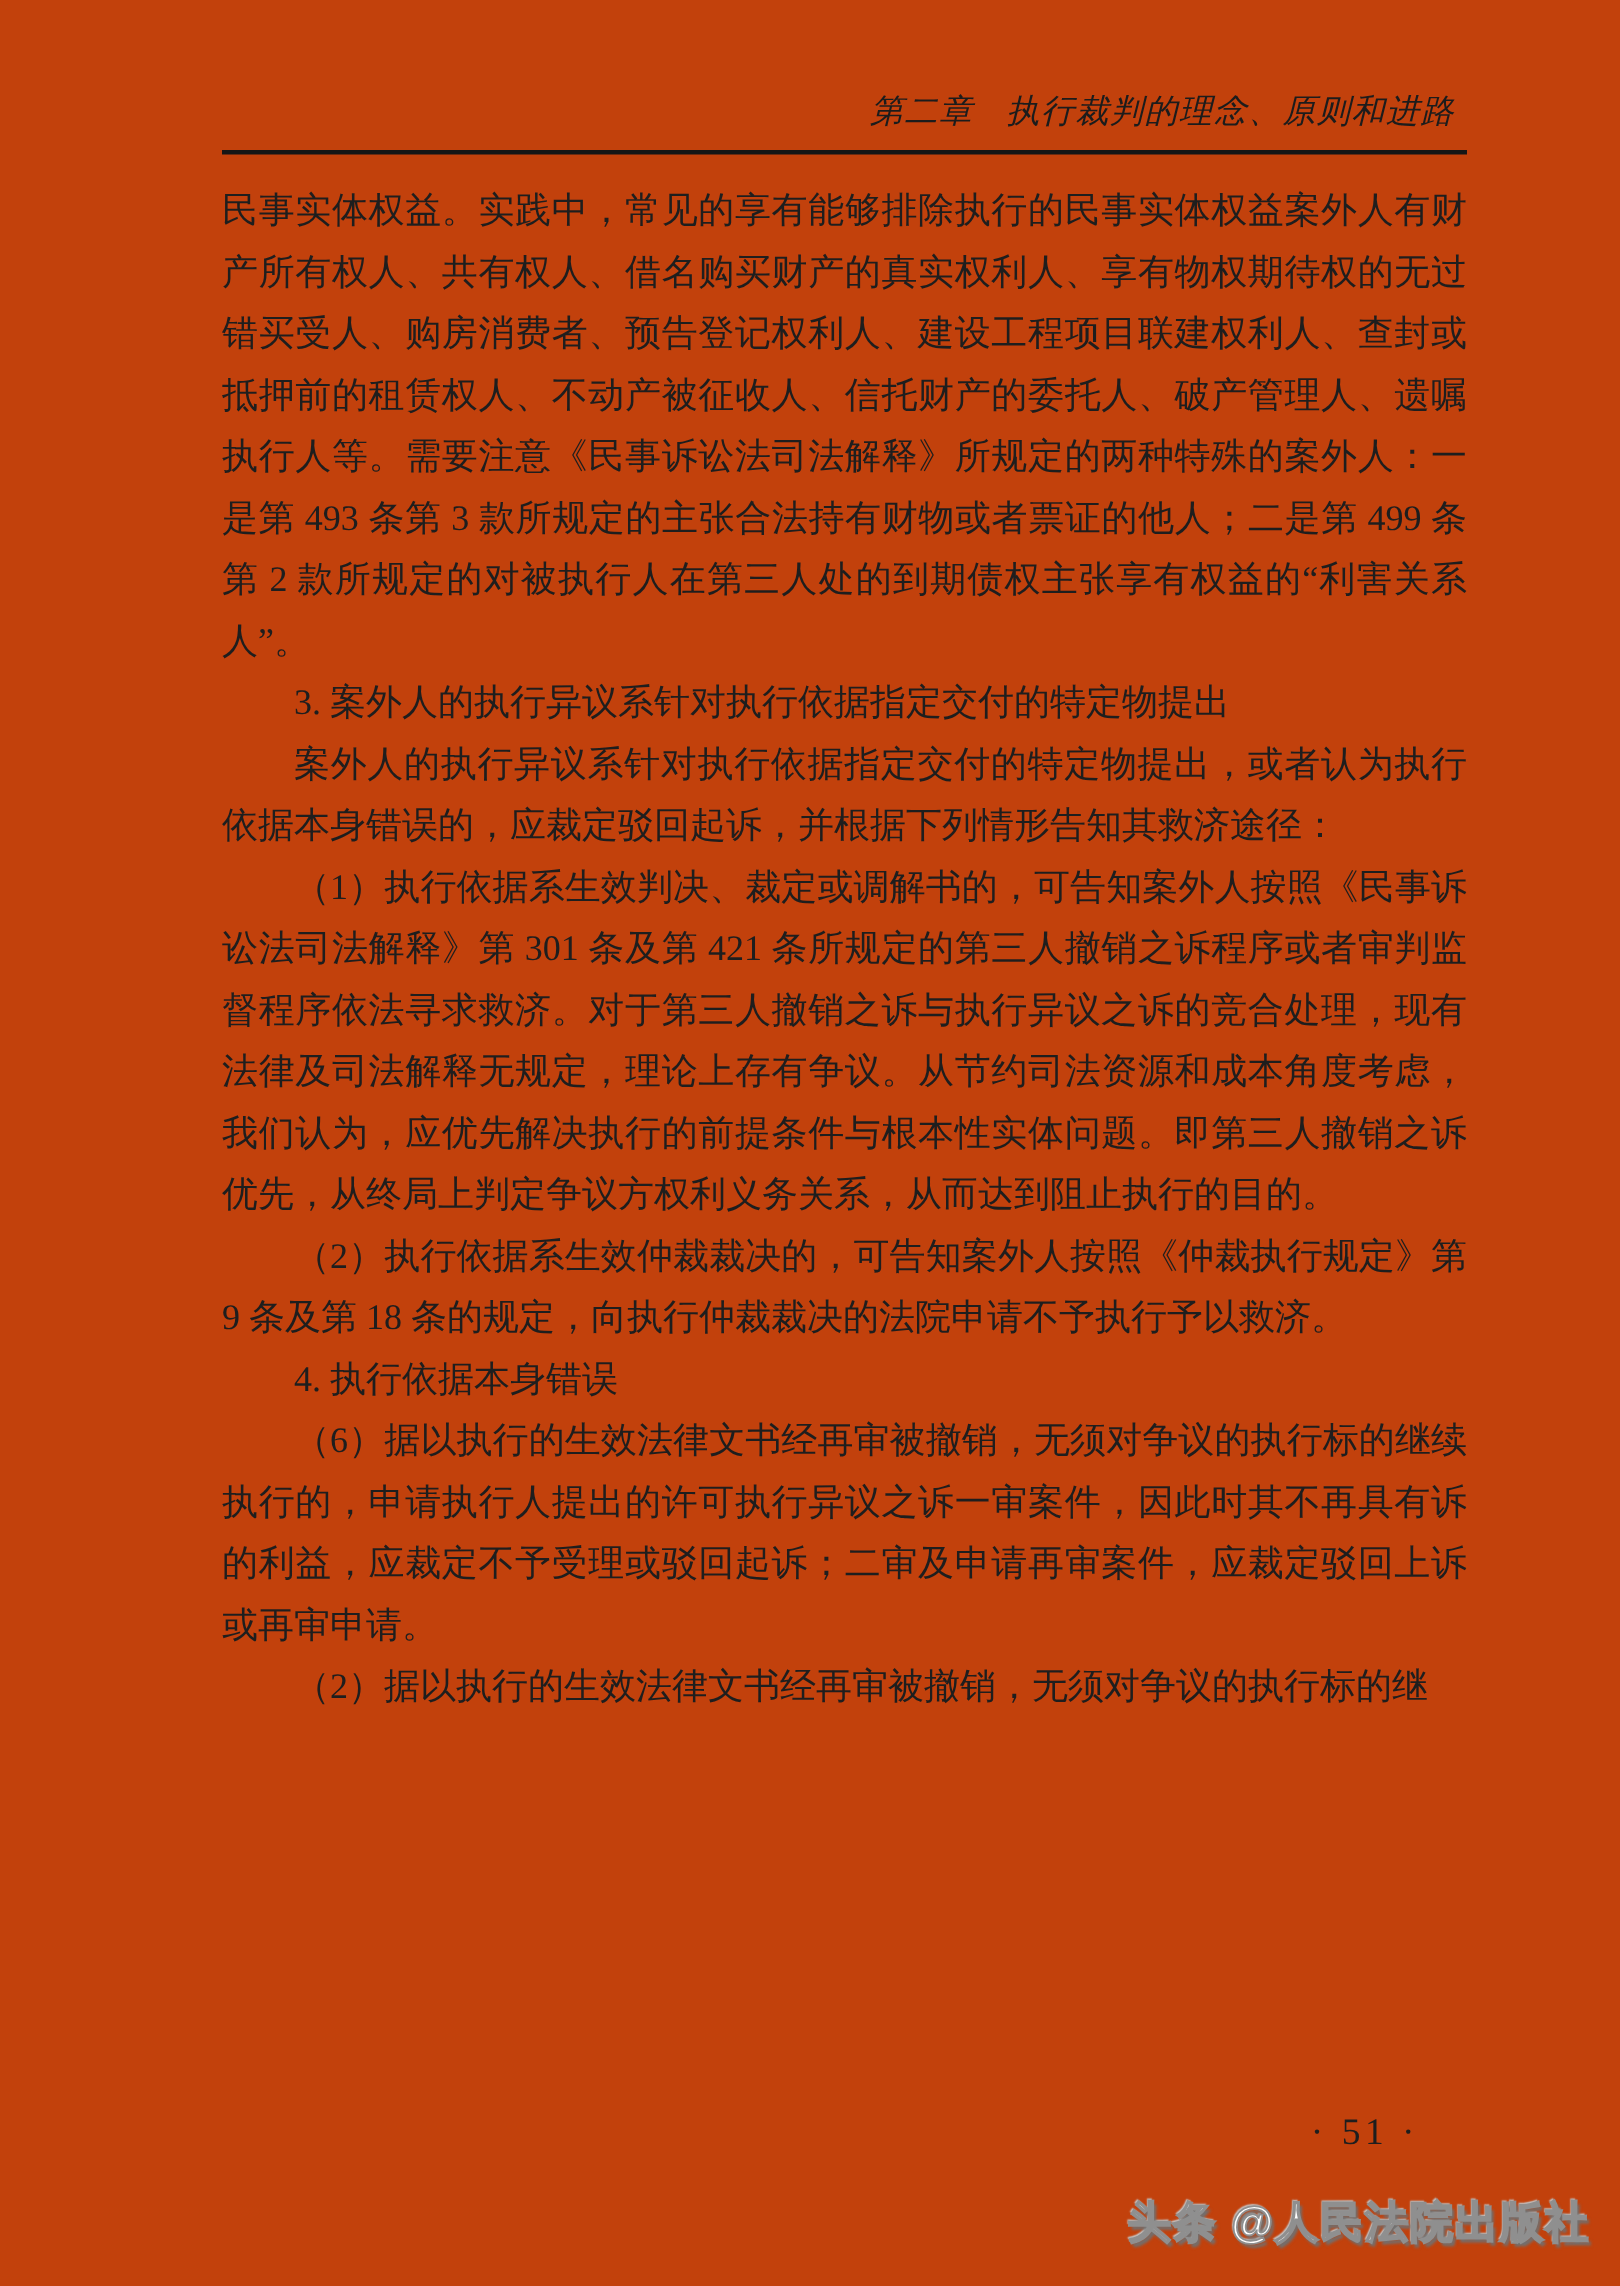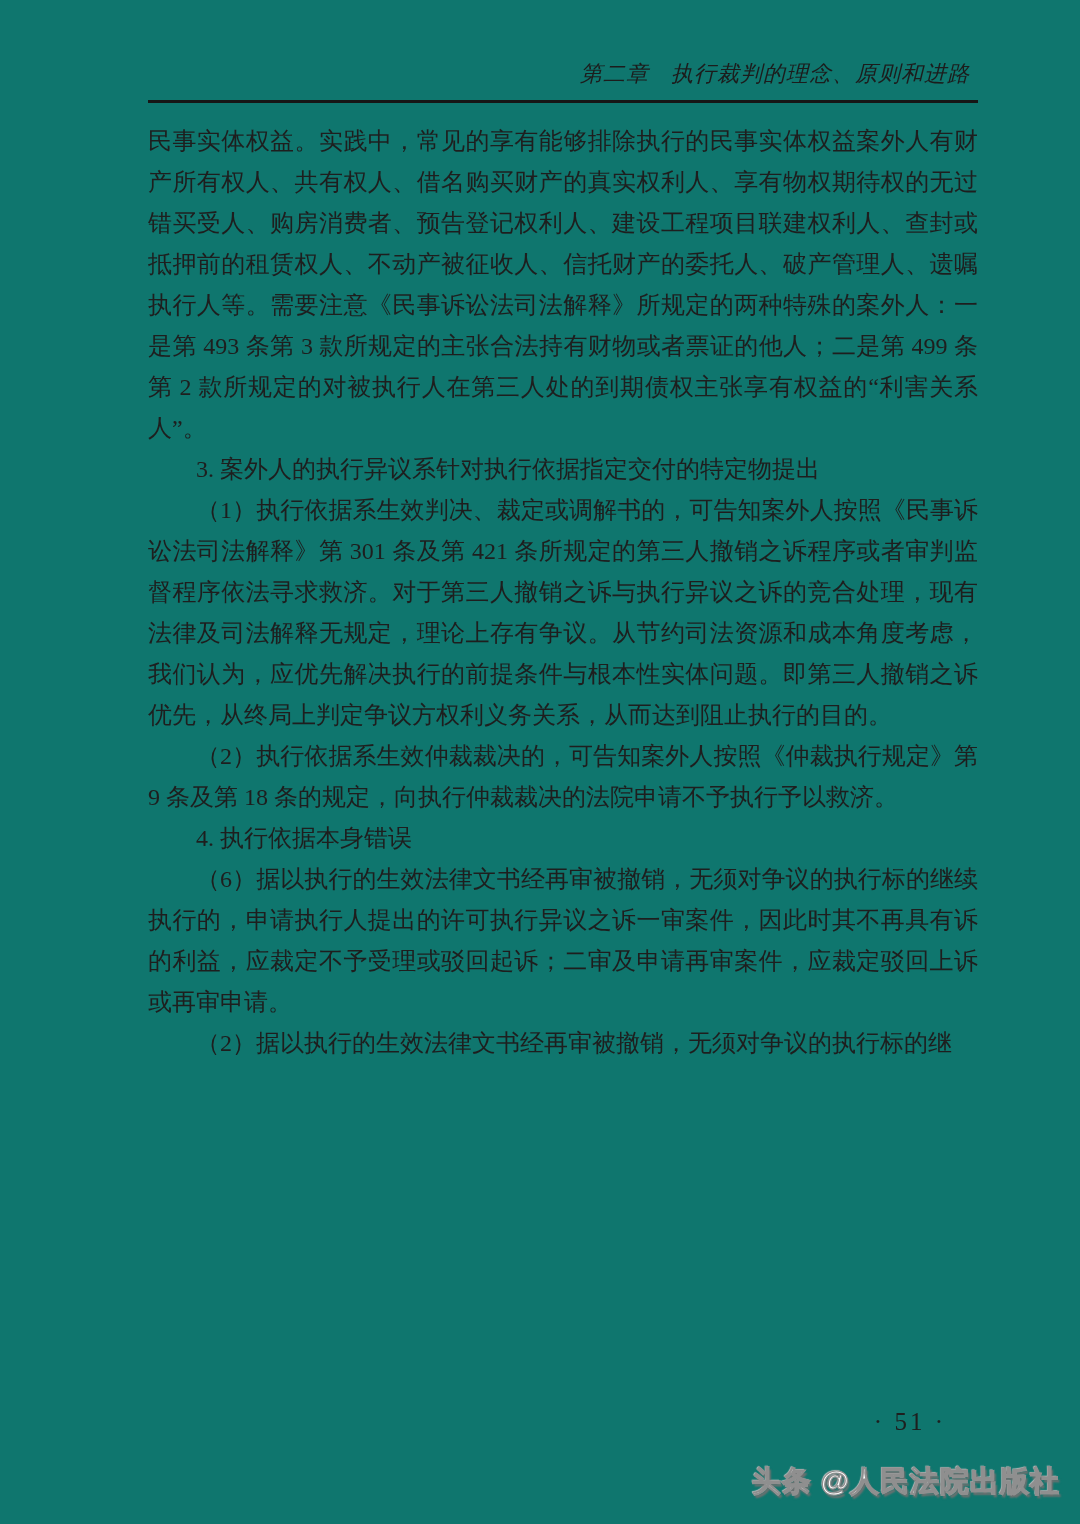--- a/index.html
+++ b/index.html
@@ -4,21 +4,21 @@
 <style>
   html, body {
     margin: 0;
     padding: 0;
     background: #ffffff;
   }
   .page {
     position: relative;
     width: 1080px;
     height: 1524px;
-    background: #0f766e;
+    background: #c2410c;
     overflow: hidden;
     font-family: "Liberation Serif", "DejaVu Serif", serif;
     color: #1e1e1e;
   }
   
   .running-header {
     position: absolute;
     top: 60px;
     right: 110px;
     font-size: 22px;
@@ -89,20 +89,21 @@
 
   <div class="running-header">
     <span class="chapter-no">第二章</span><span>执行裁判的理念、原则和进路</span>
   </div>
 
   <div class="header-rule"></div>
 
   <main class="bodytext">
     <p class="continuation">民事实体权益。实践中，常见的享有能够排除执行的民事实体权益案外人有财产所有权人、共有权人、借名购买财产的真实权利人、享有物权期待权的无过错买受人、购房消费者、预告登记权利人、建设工程项目联建权利人、查封或抵押前的租赁权人、不动产被征收人、信托财产的委托人、破产管理人、遗嘱执行人等。需要注意《民事诉讼法司法解释》所规定的两种特殊的案外人：一是第 493 条第 3 款所规定的主张合法持有财物或者票证的他人；二是第 499 条第 2 款所规定的对被执行人在第三人处的到期债权主张享有权益的“利害关系人”。</p>
     <p class="indent">3. 案外人的执行异议系针对执行依据指定交付的特定物提出</p>
+    <p class="indent">案外人的执行异议系针对执行依据指定交付的特定物提出，或者认为执行依据本身错误的，应裁定驳回起诉，并根据下列情形告知其救济途径：</p>
     <p class="indent">（1）执行依据系生效判决、裁定或调解书的，可告知案外人按照《民事诉讼法司法解释》第 301 条及第 421 条所规定的第三人撤销之诉程序或者审判监督程序依法寻求救济。对于第三人撤销之诉与执行异议之诉的竞合处理，现有法律及司法解释无规定，理论上存有争议。从节约司法资源和成本角度考虑，我们认为，应优先解决执行的前提条件与根本性实体问题。即第三人撤销之诉优先，从终局上判定争议方权利义务关系，从而达到阻止执行的目的。</p>
     <p class="indent">（2）执行依据系生效仲裁裁决的，可告知案外人按照《仲裁执行规定》第 9 条及第 18 条的规定，向执行仲裁裁决的法院申请不予执行予以救济。</p>
     <p class="indent">4. 执行依据本身错误</p>
     <p class="indent">（6）据以执行的生效法律文书经再审被撤销，无须对争议的执行标的继续执行的，申请执行人提出的许可执行异议之诉一审案件，因此时其不再具有诉的利益，应裁定不予受理或驳回起诉；二审及申请再审案件，应裁定驳回上诉或再审申请。</p>
     <p class="indent">（2）据以执行的生效法律文书经再审被撤销，无须对争议的执行标的继</p>
   </main>
 
   <div class="page-number">· 51 ·</div>
 
   <div class="watermark">头条 @人民法院出版社</div>

